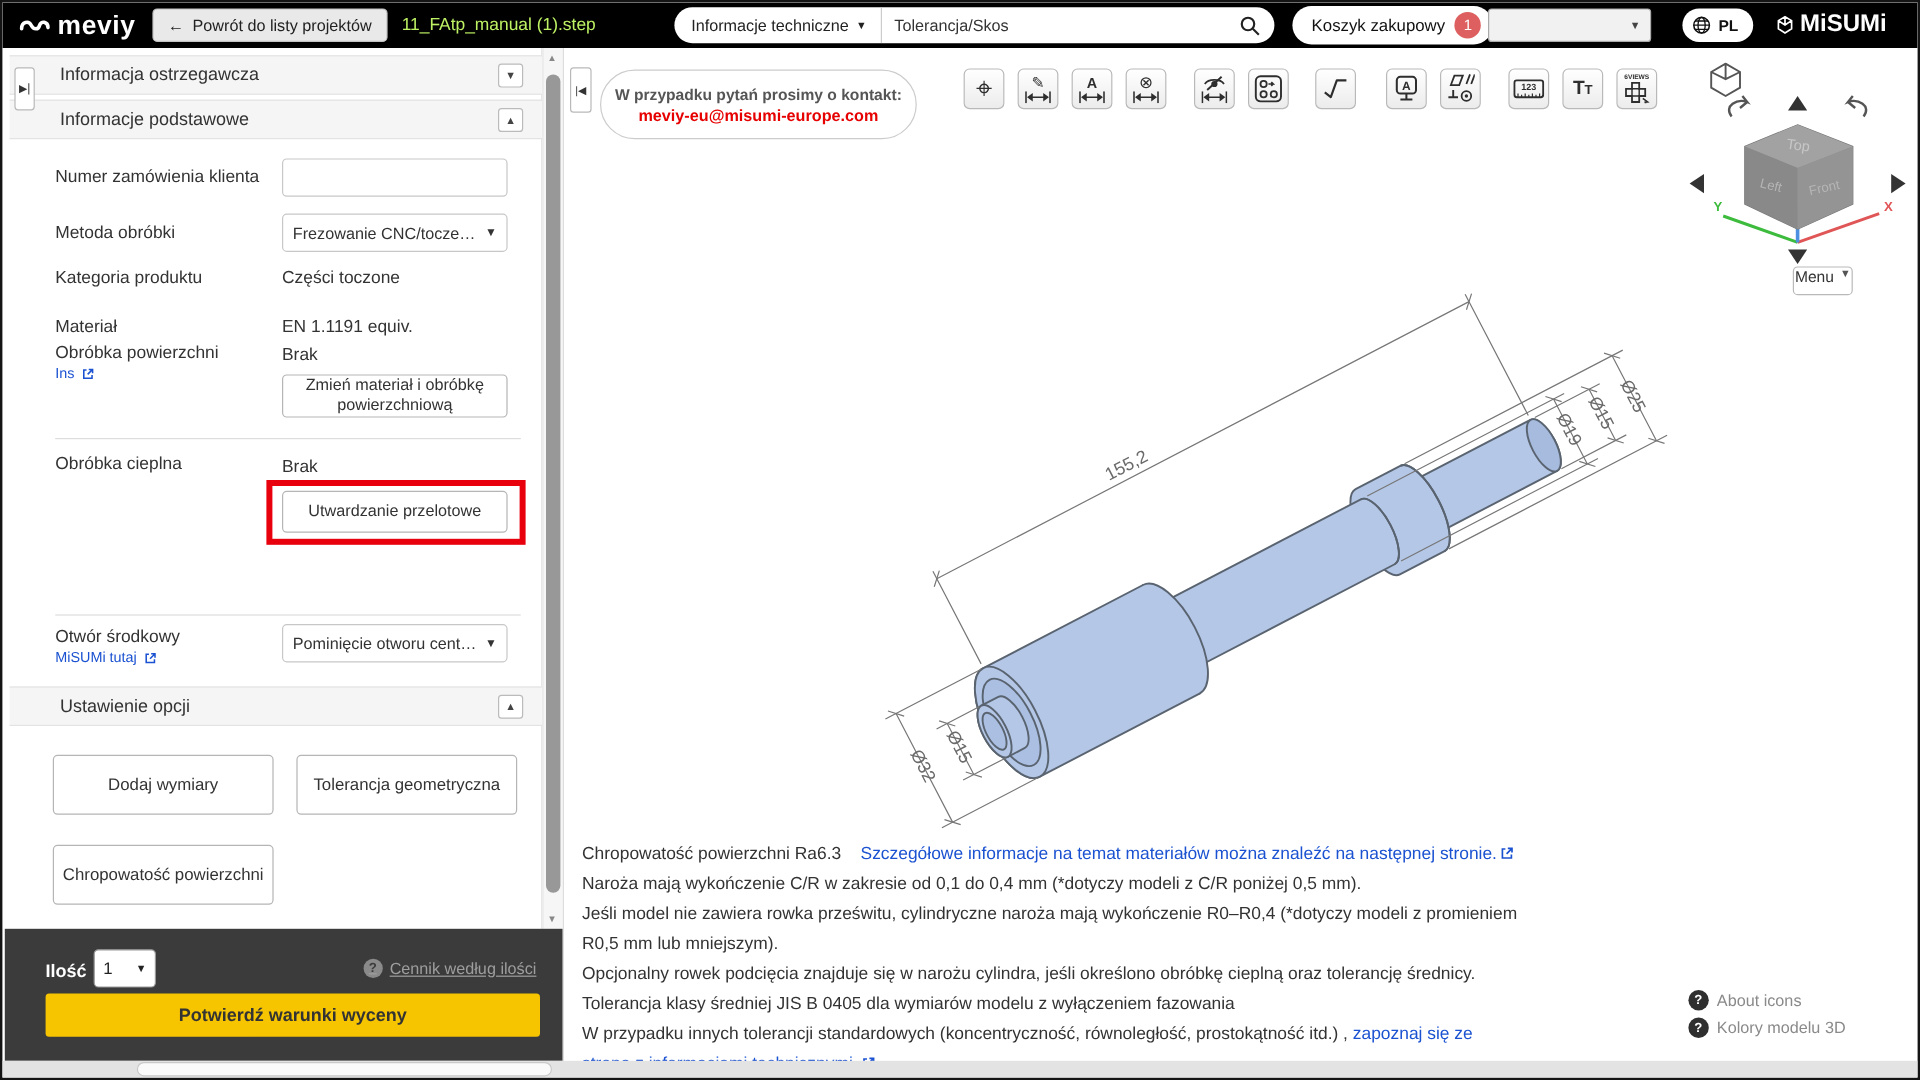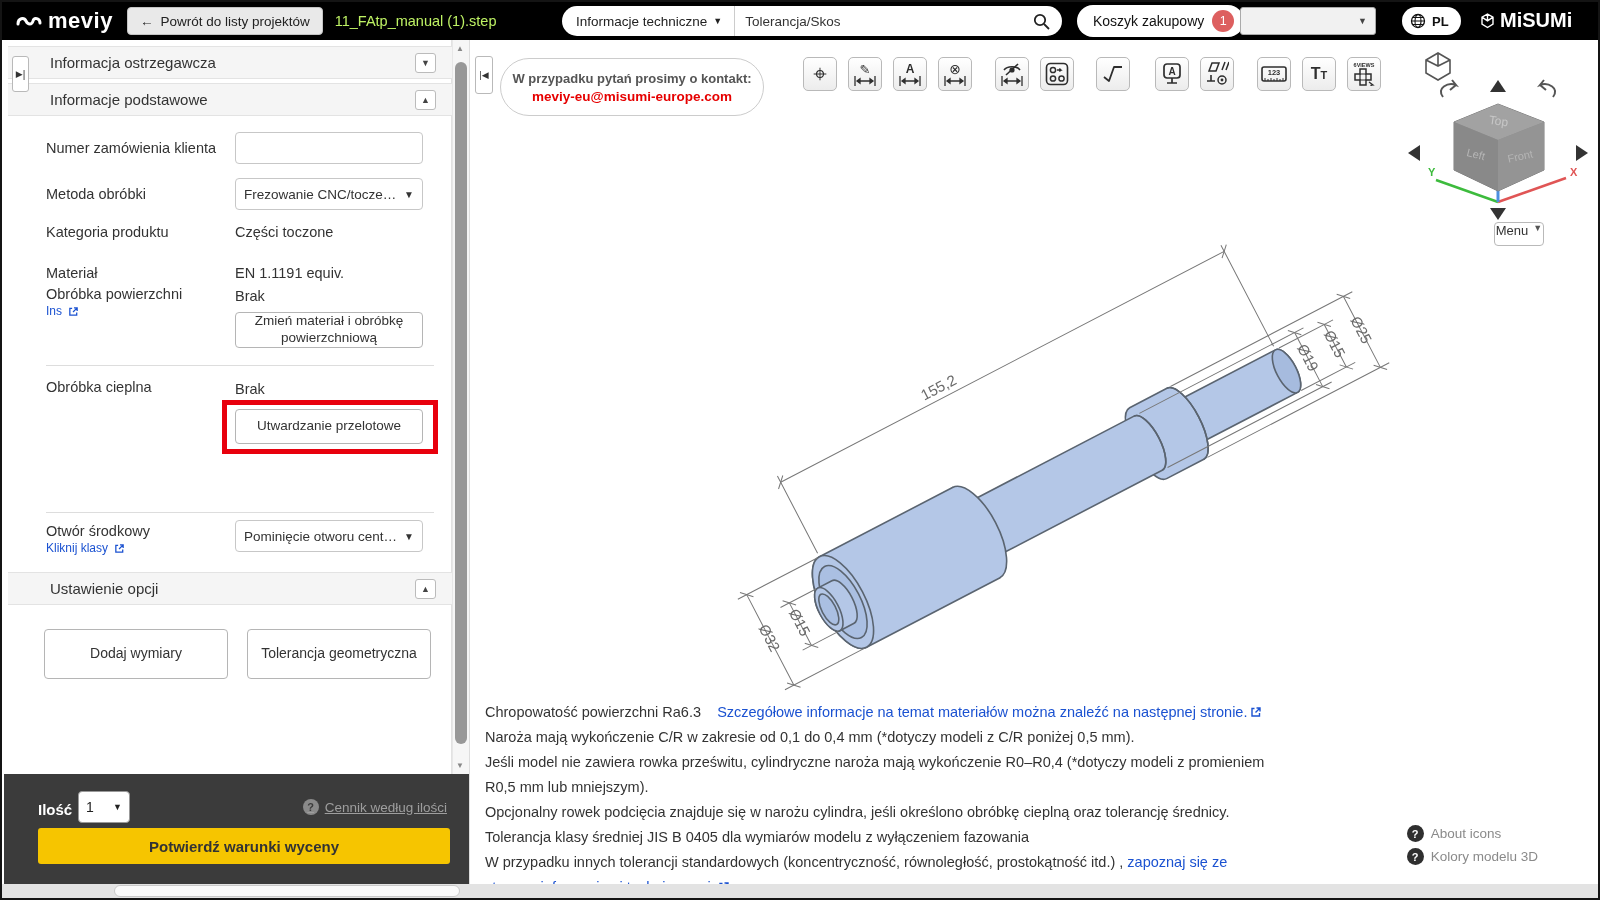--- a/index.html
+++ b/index.html
@@ -181,38 +181,39 @@
     <span class="flabel" style="top:339px;">Obróbka cieplna</span>
     <span class="fvalue" style="top:341px;">Brak</span>
 
     <div class="red-box"></div>
     <div class="btn" style="left:231px; top:369px; width:188px; height:35px;">Utwardzanie przelotowe</div>
 
     <div class="divider" style="top:472px;"></div>
 
     <span class="flabel" style="top:483px;">Otwór środkowy</span>
     <span class="blue-link" style="left:42px; top:501px;">
-      <span>Kliknij klasy</span>
+      <span>MiSUMi tutaj</span>
       <svg class="exticon" width="11" height="11" viewBox="0 0 12 12">
           <path d="M4.5 2.5H2v7.5h7.5V7" fill="none" stroke="currentColor" stroke-width="1.4"></path>
           <path d="M6.5 2h3.5v3.5 M10 2L5.5 6.5" fill="none" stroke="currentColor" stroke-width="1.4"></path>
         </svg>
     </span>
     <div class="sel" style="top:480px;">
       <span>Pominięcie otworu cent…</span>
         <span class="cv">▼</span>
     </div>
 
     <div class="hdr" style="top:532px;">
       <span class="t">Ustawienie opcji</span>
       <span class="toggle">▲</span>
     </div>
 
     <div class="btn" style="left:40px; top:589px; width:184px; height:50px; font-size:14px;">Dodaj wymiary</div>
     <div class="btn" style="left:243px; top:589px; width:184px; height:50px; font-size:14px;">Tolerancja geometryczna</div>
+    <div class="btn" style="left:40px; top:664px; width:184px; height:50px; font-size:14px;">Chropowatość powierzchni</div>
   </div>
 
   <div class="sb-track">
     <span class="sb-arrow" style="top:4px;">▲</span>
     <div class="sb-thumb"></div>
     <span class="sb-arrow" style="bottom:4px;">▼</span>
   </div>
 
   <div class="qtybar">
     <span class="qty-label">Ilość</span>

